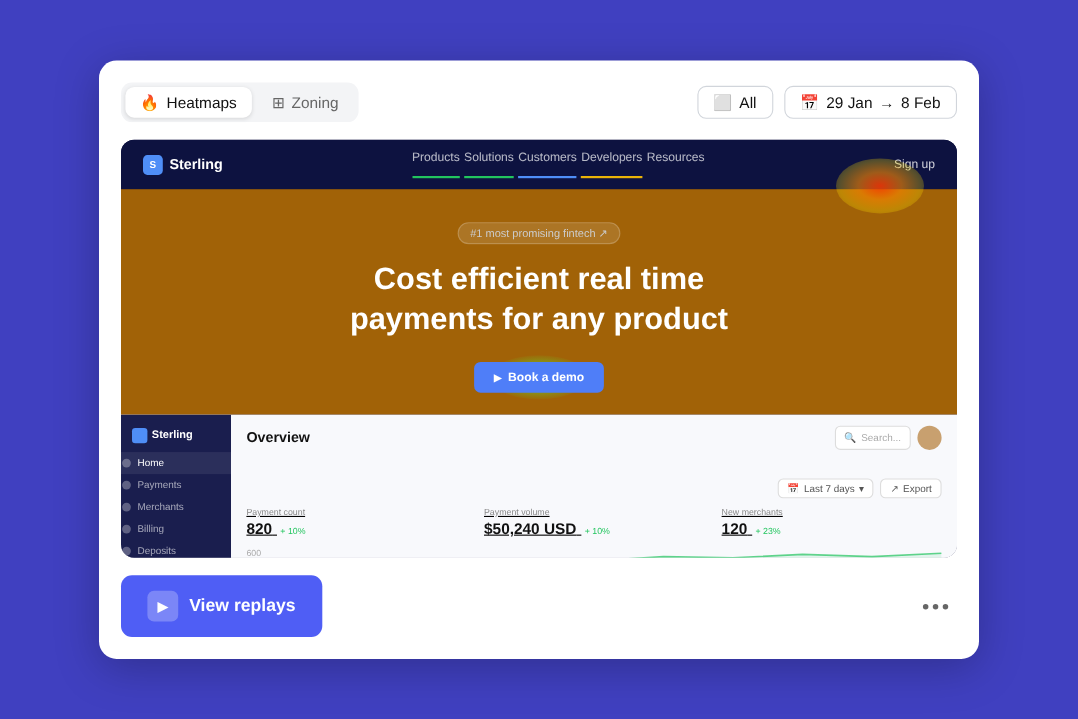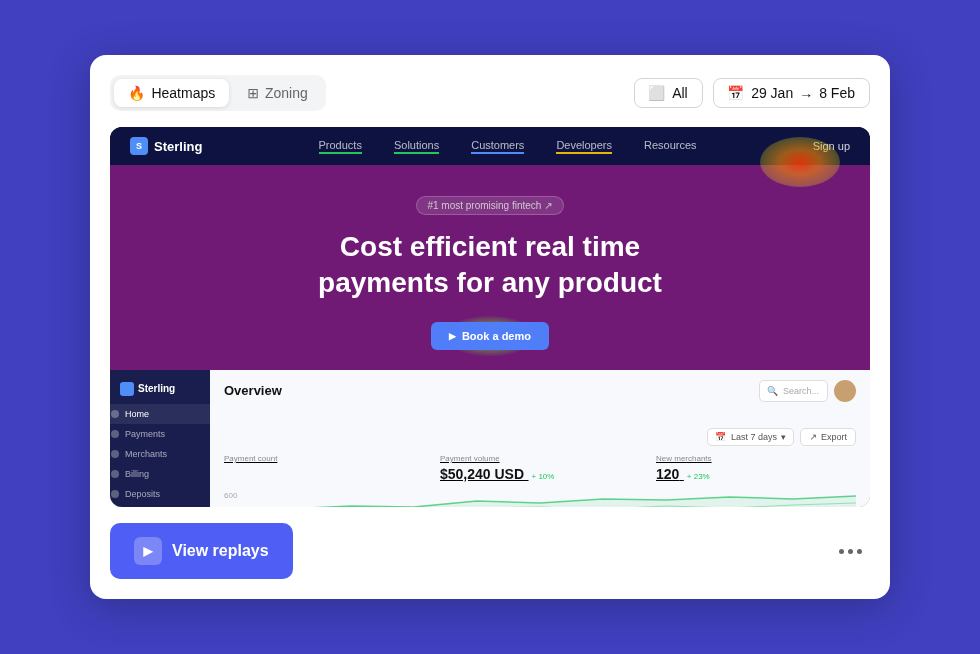--- a/index.html
+++ b/index.html
@@ -127,36 +127,36 @@
       height: 18px;
       background: #4f8ef7;
       border-radius: 4px;
       display: flex;
       align-items: center;
       justify-content: center;
     }
 
     .site-links {
       display: flex;
-      gap: 32px;
+      gap: 4px;
     }
 
     .site-link {
       color: rgba(255,255,255,0.7);
       font-size: 11px;
     }
 
     .site-signup {
       color: rgba(255,255,255,0.8);
       font-size: 11px;
     }
 
     
     .heatmap-hero {
-      background: #701a75;
+      background: #a16207;
       padding: 30px 20px 20px;
       position: relative;
       text-align: center;
     }
 
     
     .hotspot-topright {
       position: absolute;
       top: -28px;
       right: 30px;
@@ -401,21 +401,21 @@
 
     .dot {
       width: 5px;
       height: 5px;
       border-radius: 50%;
       background: #666;
     }
 
     
     .nav-underline-products { border-bottom: 2px solid #22c55e; padding-bottom: 1px; }
-    .nav-underline-solutions { border-bottom: 2px solid #22c55e; padding-bottom: 1px; }
+    .nav-underline-solutions { border-bottom: 2px solid #22c55e; padding-bottom: 11px; }
     .nav-underline-customers { border-bottom: 2px solid #4f8ef7; padding-bottom: 1px; }
     .nav-underline-developers { border-bottom: 2px solid #eab308; padding-bottom: 1px; }
   </style>
 </head>
 <body>
 
 <div class="card">
 
   <div class="toolbar">
     <div class="tab-group">
@@ -540,20 +540,24 @@
             <div class="dash-control-btn">
               <span>↗</span>
               <span>Export</span>
             </div>
           </div>
         </div>
 
         <div class="dash-metrics">
           <div class="dash-metric">
             <div class="dash-metric-label">Payment count</div>
+            <div>
+              <span class="dash-metric-value">820</span>
+              <span class="dash-metric-badge">+ 10%</span>
+            </div>
           </div>
           <div class="dash-metric">
             <div class="dash-metric-label">Payment volume</div>
             <div>
               <span class="dash-metric-value">$50,240 USD</span>
               <span class="dash-metric-badge">+ 10%</span>
             </div>
           </div>
           <div class="dash-metric">
             <div class="dash-metric-label">New merchants</div>

